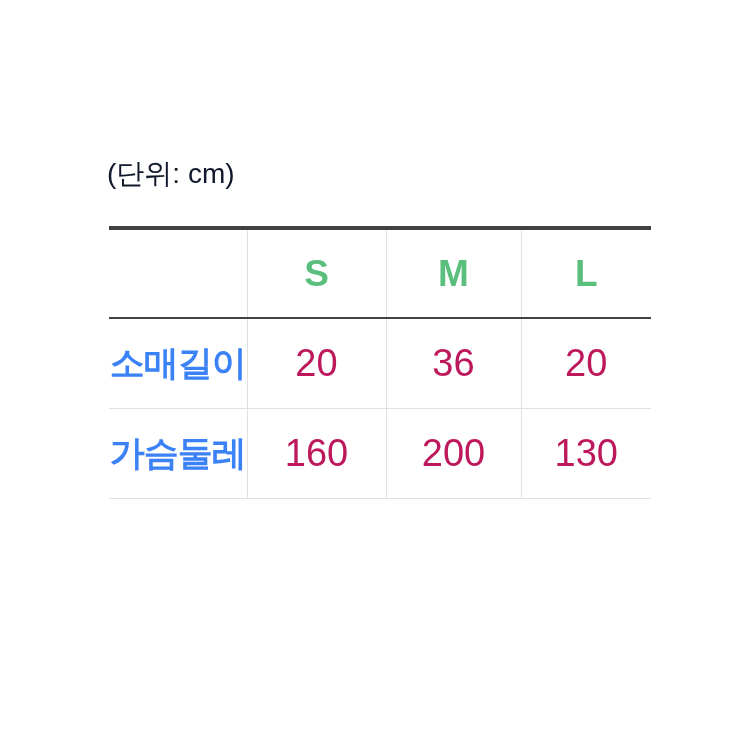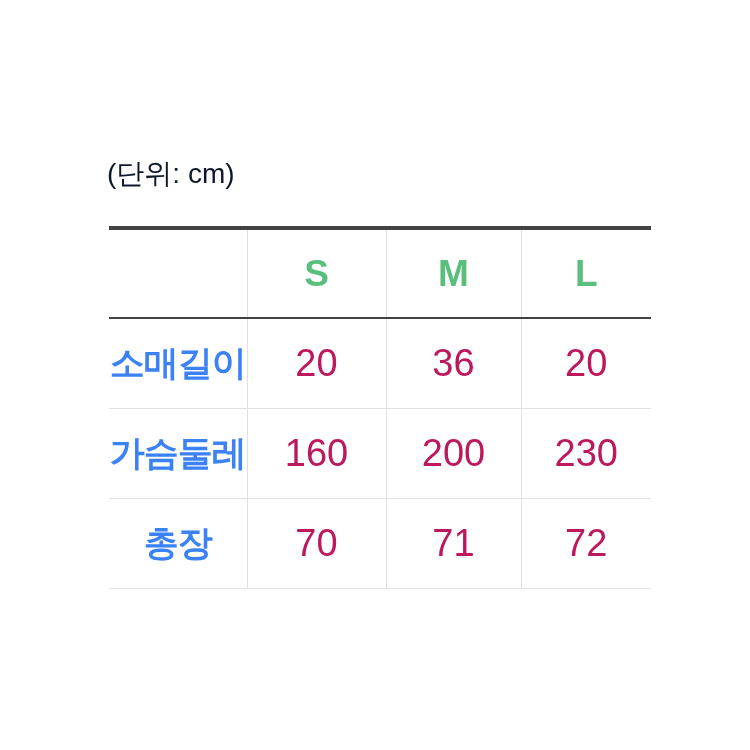--- a/index.html
+++ b/index.html
@@ -95,24 +95,18 @@
       <tr>
         <td class="row-label">소매길이</td>
         <td>20</td>
         <td>36</td>
         <td>20</td>
       </tr>
       <tr>
         <td class="row-label">가슴둘레</td>
         <td>160</td>
         <td>200</td>
-        <td>230</td>
-      </tr>
-      <tr>
-        <td class="row-label">총장</td>
-        <td>70</td>
-        <td>71</td>
-        <td>72</td>
+        <td>130</td>
       </tr>
     </tbody>
   </table>
 
 </div>
 
 </body></html>

